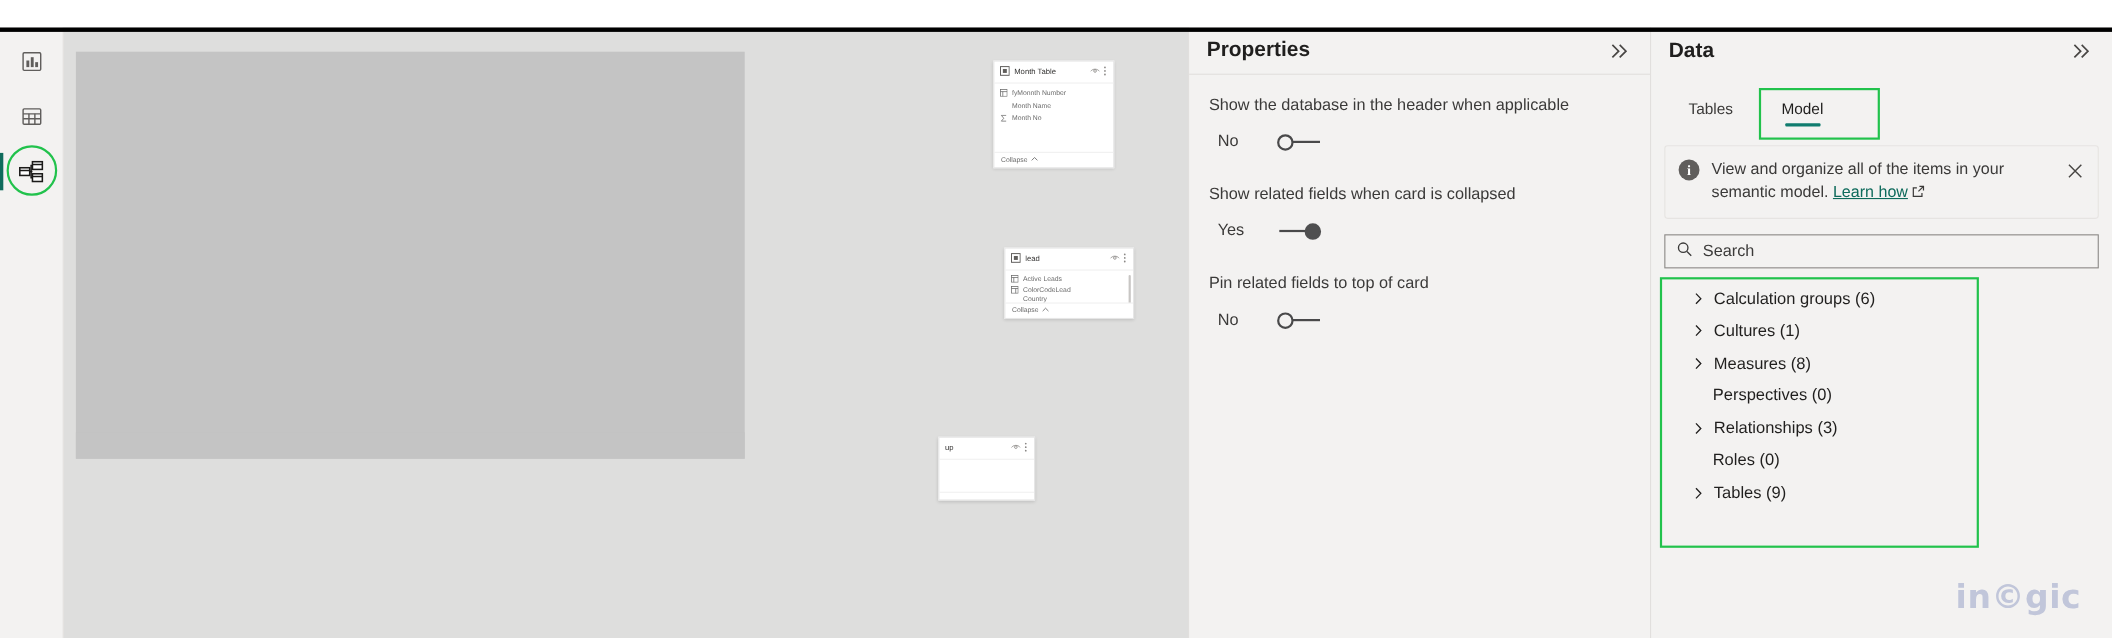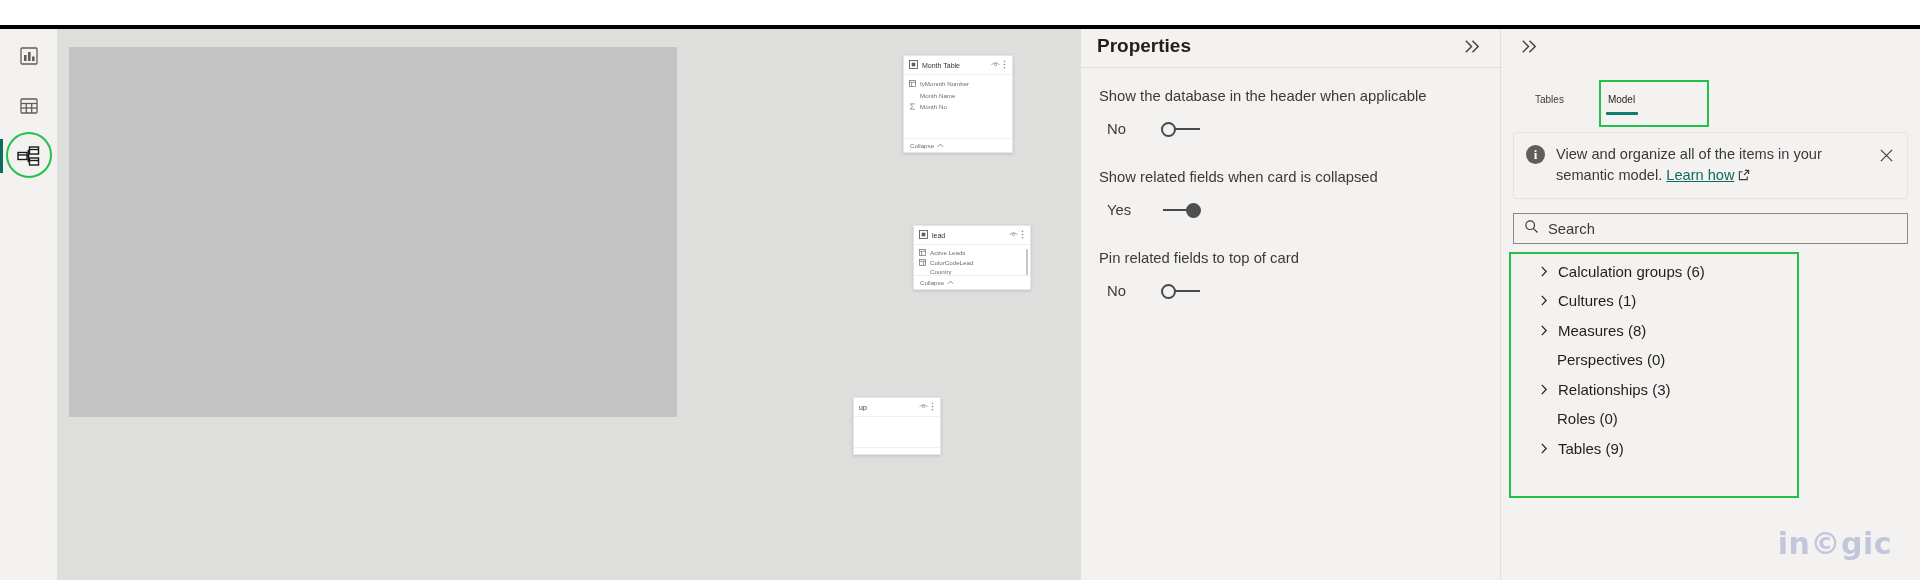--- a/index.html
+++ b/index.html
@@ -204,21 +204,21 @@
   .tabs {
     display: flex; align-items: flex-end;
     padding: 0 0 0 12px;
     height: 56px;
     position: relative;
   }
   .tab {
     padding: 0 22px;
     height: 50px;
     display: flex; align-items: center; justify-content: flex-end;
-    font-size: 10px;
+    font-size: 14px;
     color: #3b3a39;
     position: relative;
   }
   .tab.selected { color: #201f1e; }
   .tab.selected .tab-underline {
     position: absolute;
     bottom: 9px;
     left: 50%; transform: translateX(-50%);
     width: 32px; height: 3px;
     background: #107c6e;
@@ -563,20 +563,21 @@
         <span class="switch off">
           <span class="bar"></span>
             <span class="knob"></span>
         </span>
       </div>
     </div>
   </div>
 
   <div class="datapanel">
     <div class="panel-head" style="border-bottom:none;">
+      <span class="panel-title">Data</span>
       <span class="chev-collapse">
         <svg width="19" height="19" viewBox="0 0 20 20" fill="none" stroke="#484644" stroke-width="1.6">
           <path d="M4 4 L10 10 L4 16"></path>
             <path d="M11 4 L17 10 L11 16"></path>
         </svg>
       </span>
     </div>
 
     <div class="tabs">
       <div class="tab">

